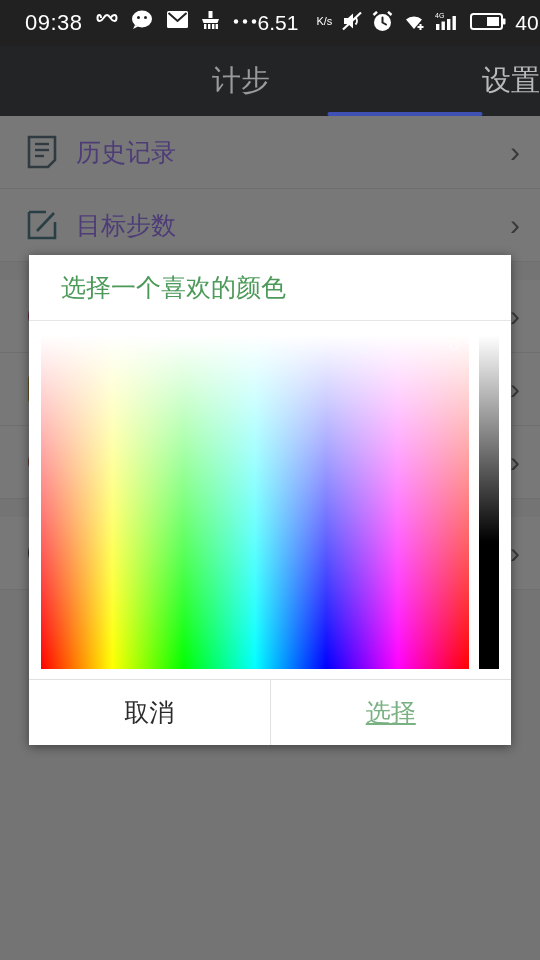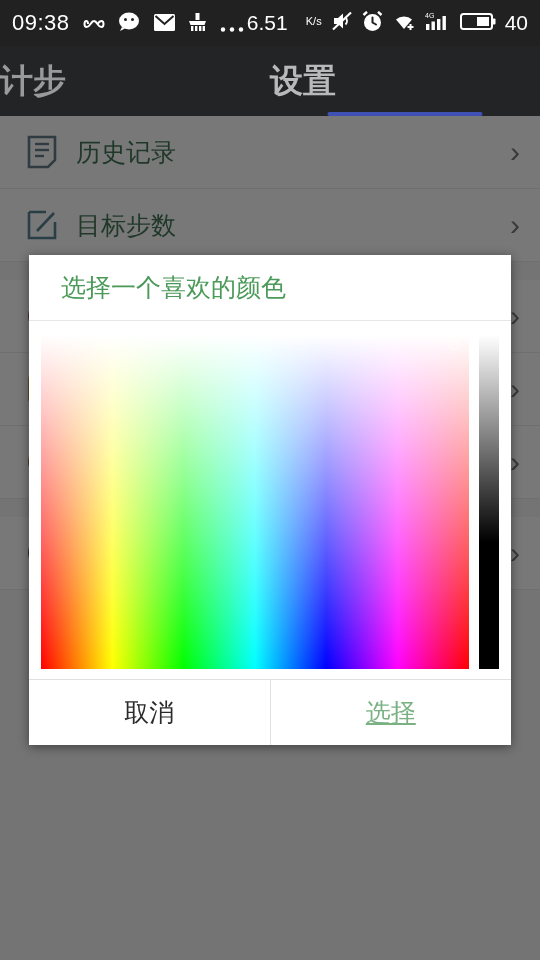--- a/index.html
+++ b/index.html
@@ -9,55 +9,55 @@
     background:#5e5e5e;
     position:relative;
   }
 
   
   #status-bar{
     position:absolute; left:0; top:0; width:540px; height:46px;
     background:#212121; color:#ffffff;
     display:flex; align-items:center; padding:0 12px;
   }
-  #status-left{ display:flex; align-items:flex-end; gap:11px; }
+  #status-left{ display:flex; align-items:flex-start; gap:11px;margin-left:13px; }
   #status-right{ display:flex; align-items:center; gap:9px; margin-left:auto; }
   .sb-clock{ font-size:22px; letter-spacing:.5px; }
   .sb-ico{ display:inline-block; position:relative; }
   .sb-net{ font-size:21px; display:flex; align-items:baseline; gap:18px; }
   .sb-net .unit{ font-size:11px; position:relative; top:-5px; }
   .sb-batnum{ font-size:21px; }
 
   
   #tab-bar{
     position:absolute; left:0; top:46px; width:540px; height:70px;
     background:#222426; display:flex;
   }
   .tab{
-    flex:1; display:flex; align-items:center; justify-content:flex-start;
-    position:relative; color:#9a9a9a; font-size:33px;font-weight:bold;
+    flex:1; display:flex; align-items:center; justify-content:flex-end;
+    position:relative; color:#9a9a9a; font-size:29px;
   }
   .tab.active{ color:#b9b9b9; }
   .tab .underline{
     position:absolute; left:50%; transform:translateX(-50%);
     bottom:0; width:155px; height:4px; background:#3f51b5; border-radius:2px;
   }
 
   
   #settings-list{
     position:absolute; left:0; top:116px; width:540px; height:844px;
     background:#efefef;
   }
   .row{
     position:relative; height:73px; background:#fafafa;
     display:flex; align-items:center; padding:0 20px;
     border-bottom:1px solid #e2e2e2;
   }
   .row .ico{ width:44px; display:flex; align-items:center; justify-content:center; }
-  .row .lbl{ font-size:25px; color:#14532d; margin-left:12px; }
+  .row .lbl{ font-size:25px; color:#8b5cf6; margin-left:12px; }
   .row .chev{ margin-left:auto; color:#555; font-size:30px; line-height:1; }
   .gap{ height:18px; background:#efefef; border:none; }
 
   .sq{ width:28px; height:28px; border:3px solid #000; border-radius:4px; }
   .ci{ width:28px; height:28px; border:3px solid #000; border-radius:50%; }
 
   
   #scrim{
     position:absolute; left:0; top:116px; width:540px; height:844px;
     background:rgba(40,40,40,.62);

